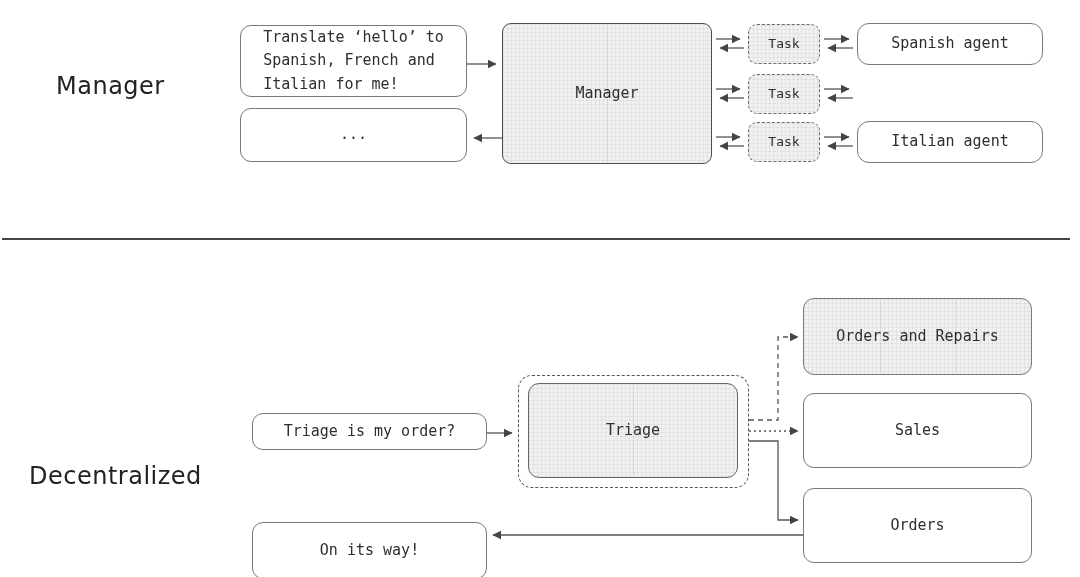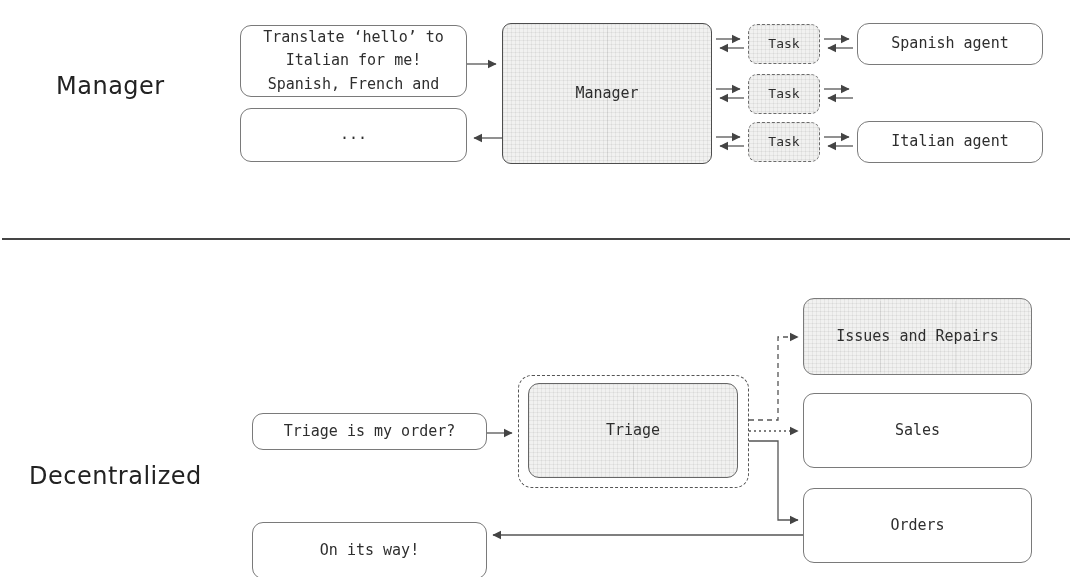--- a/index.html
+++ b/index.html
@@ -4,21 +4,21 @@
 <style>
   html,body { margin:0; padding:0; background:#ffffff; }
   .canvas {
     position:relative; width:1080px; height:577px; background:#ffffff;
     font-family:"DejaVu Sans Mono","Liberation Mono",monospace;
     color:#2e2e2e; overflow:hidden;
   }
   .box {
     position:absolute; box-sizing:border-box;
     display:flex; align-items:center; justify-content:center;
-    text-align:center; font-size:15px; color:#2e2e2e;
+    font-size:15px; color:#2e2e2e;
     background:#ffffff; border:1.5px solid #7a7a7a; border-radius:11px;
     line-height:1.55;
   }
   .pattern {
     background-color:#f1f1f0;
     background-image:
       linear-gradient(to right, rgba(0,0,0,0.05) 1px, transparent 1px),
       linear-gradient(to bottom, rgba(0,0,0,0.05) 1px, transparent 1px);
     background-size:4px 4px;
   }
@@ -43,22 +43,22 @@
 </head>
 <body>
 
 <div class="canvas">
 
   <div class="section-label" style="left:56px; top:72px;">Manager</div>
 
   <div class="box prompt-lines" style="left:240px; top:25px; width:227px; height:72px;">
     <div>
       <span>Translate ‘hello’ to</span>
+      <span>Spanish, French and</span>
       <span>Italian for me!</span>
-      <span>Spanish, French and</span>
     </div>
   </div>
 
   <div class="box" style="left:240px; top:108px; width:227px; height:54px;">
     <span>...</span>
   </div>
 
   <div class="box pattern hub seam-mid" style="left:502px; top:23px; width:210px; height:141px;">
     <span>Manager</span>
   </div>
@@ -87,21 +87,21 @@
   <div class="box" style="left:252px; top:413px; width:235px; height:37px;">
     <span>Triage is my order?</span>
   </div>
 
   <div class="triage-outer" style="position:absolute; left:518px; top:375px; width:231px; height:113px; box-sizing:border-box;"></div>
   <div class="box pattern seam-mid" style="left:528px; top:383px; width:210px; height:95px; border:1.5px solid #666666;">
     <span>Triage</span>
   </div>
 
   <div class="box pattern seam-third" style="left:803px; top:298px; width:229px; height:77px;">
-    <span>Issues and Repairs</span>
+    <span>Orders and Repairs</span>
   </div>
   <div class="box" style="left:803px; top:393px; width:229px; height:75px;">
     <span>Sales</span>
   </div>
   <div class="box" style="left:803px; top:488px; width:229px; height:75px;">
     <span>Orders</span>
   </div>
 
   <div class="box" style="left:252px; top:506px; width:235px; height:57px;margin-top:16px;">
     <span>On its way!</span>

